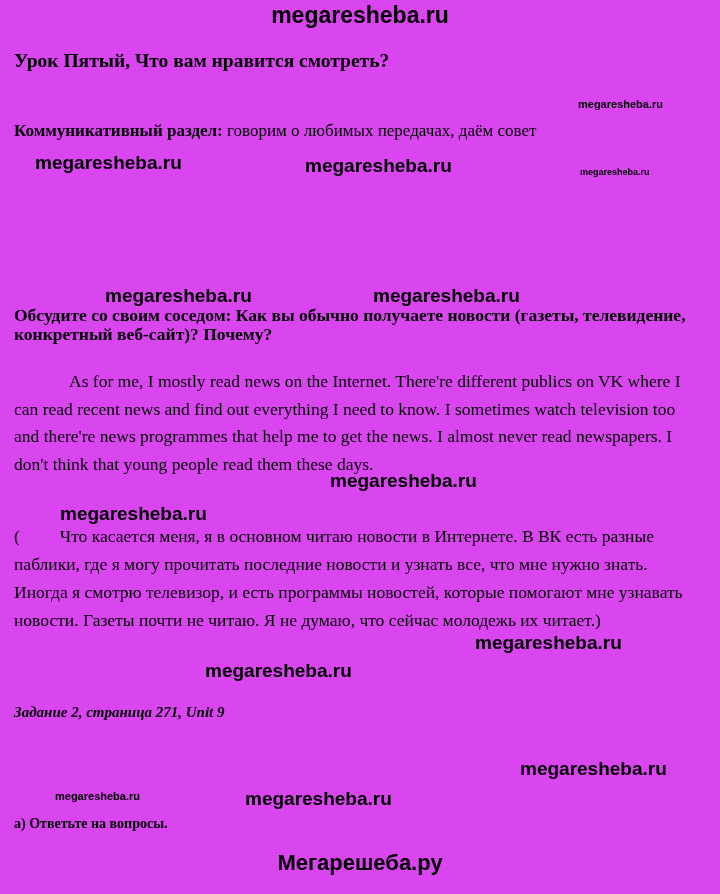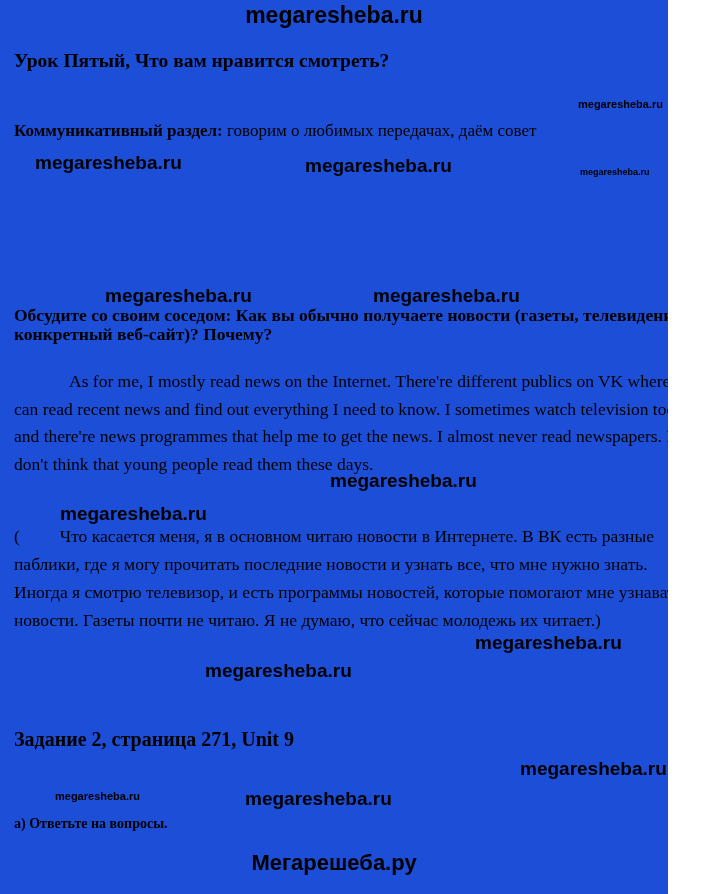--- a/index.html
+++ b/index.html
@@ -1,21 +1,21 @@
 <!DOCTYPE html>
 <html><head>
 <meta charset="utf-8">
 <style>
   * { box-sizing: border-box; }
   html, body { margin: 0; padding: 0; background: #ffffff; }
   .page {
     position: relative;
-    width: 668px;
+    width: 720px;
     height: 894px;
-    background: #1d4ed8;
+    background: #d946ef;
     color: #000000;
     font-family: "Liberation Serif", serif;
     overflow: hidden;
   }
   .abs { position: absolute; }
   .site-header {
     top: 2px; left: 0; width: 100%;
     text-align: center;
     font-family: "Liberation Sans", sans-serif;
     font-weight: 700;
@@ -31,21 +31,21 @@
   .answer-en {
     top: 368px; left: 14px; width: 686px;
     font-size: 17.5px; line-height: 27.5px;
     text-indent: 55px;
   }
   .answer-ru {
     top: 522px; left: 14px; width: 686px;
     font-size: 17.5px; line-height: 28px;
   }
   .ru-gap { display: inline-block; width: 40px; }
-  .h-task2 { top: 728px; left: 14px; font-weight: 700; font-size: 20px; }
+  .h-task2 { top: 704px; left: 14px; font-weight: 700; font-size: 15px; font-style: italic; }
   .subtask { top: 816px; left: 14px; font-weight: 700; font-size: 14px; }
   .footer {
     top: 850px; left: 0; width: 100%;
     text-align: center;
     font-family: "Liberation Sans", sans-serif;
     font-weight: 700;
     font-size: 22px;
   }
   .wm {
     position: absolute;

